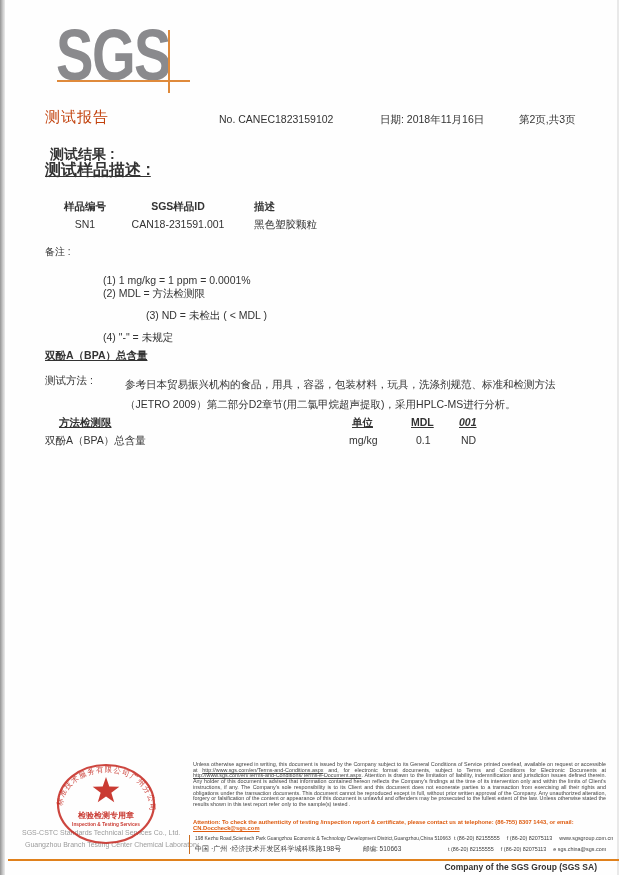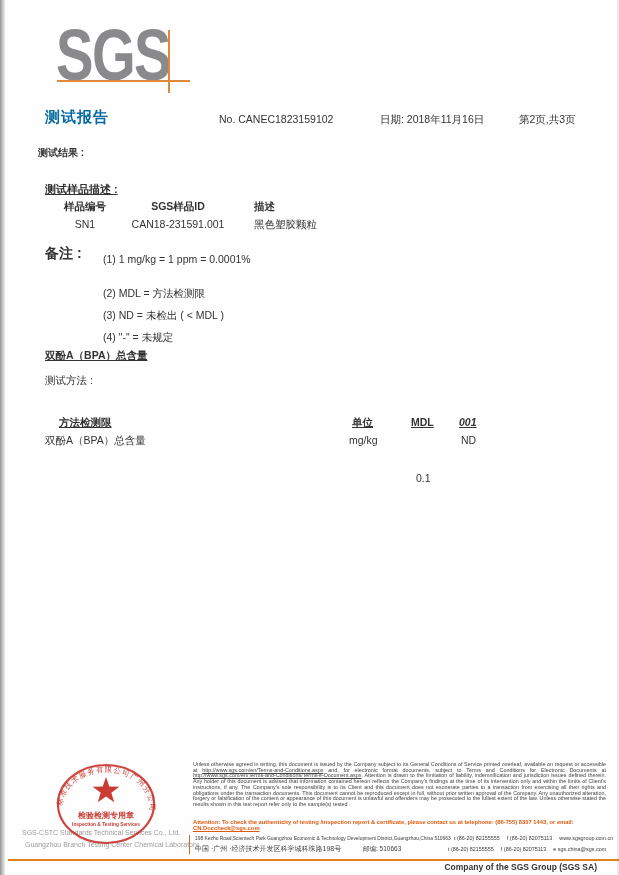--- a/index.html
+++ b/index.html
@@ -12,55 +12,55 @@
   .scan-edge-right{position:absolute;right:0;top:0;width:2px;height:875px;background:#e9e9e9;}
 
   
   .sgs-logo{position:absolute;left:56px;top:26px;height:56px;display:flex;align-items:flex-end;
     font-size:72px;font-weight:bold;line-height:54px;color:#8a8a8d;letter-spacing:-2px;
     transform:scaleX(0.78);transform-origin:left bottom;}
   .logo-hline{position:absolute;left:57px;top:80px;width:133px;height:2px;background:#df8a3b;}
   .logo-vline{position:absolute;left:168px;top:30px;width:2px;height:63px;background:#df8a3b;}
 
   
-  .report-title{position:absolute;left:45px;top:108px;font-size:15px;font-weight:bold;color:#0369a1;letter-spacing:1px;}
+  .report-title{position:absolute;left:45px;top:108px;font-size:15px;font-weight:normal;color:#c2410c;letter-spacing:1px;}
   .hdr{position:absolute;top:113px;font-size:10.5px;color:#333;text-align:right;}
   .report-no{left:219px;}
   .report-date{left:380px;}
   .page-info{left:519px;}
 
-  .results-label{position:absolute;left:38px;top:146px;font-size:10px;font-weight:bold;}
-  .sample-title{position:absolute;left:45px;top:182px;font-size:11px;font-weight:bold;text-decoration:underline;}
+  .results-label{position:absolute;left:50px;top:146px;font-size:14px;font-weight:bold;}
+  .sample-title{position:absolute;left:45px;top:160px;font-size:16px;font-weight:bold;text-decoration:underline;}
 
   
   .st-cell{position:absolute;font-size:10.5px;}
   .st-h{font-weight:bold;text-align:center;}
   .st-c1{left:52px;width:66px;text-align:center;}
   .st-c2{left:122px;width:112px;text-align:center;}
   .st-c3{left:254px;}
   .st-row1{top:200px;}
   .st-row2{top:218px;}
 
-  .notes-title{position:absolute;left:45px;top:245px;font-size:14px;font-weight:bold;}
+  .notes-title{position:absolute;left:45px;top:245px;font-size:10px;font-weight:normal;}
   .note-item{position:absolute;left:103px;font-size:10.5px;}
 
   .bpa-title{position:absolute;left:45px;top:349px;font-size:10.5px;font-weight:bold;text-decoration:underline;}
   .method-label{position:absolute;left:45px;top:374px;font-size:10.5px;}
   .method-text{position:absolute;left:125px;top:374px;width:464px;font-size:10.5px;line-height:20px;}
 
   
   .rt-h{position:absolute;top:416px;font-size:10.5px;font-weight:bold;text-decoration:underline;}
   .rt-v{position:absolute;top:434px;font-size:10.5px;}
   .rt-item-h{left:59px;}
   .rt-unit-h{left:352px;}
   .rt-mdl-h{left:411px;}
   .rt-001-h{left:459px;font-style:italic;}
   .rt-item{left:45px;}
   .rt-unit{left:349px;}
-  .rt-mdl{left:416px;margin-top:38px;}
+  .rt-mdl{left:416px;}
   .rt-nd{left:461px;}
 
   
   .company-l1{position:absolute;left:22px;top:829px;font-size:7px;color:#9b9b9b;white-space:nowrap;}
   .company-l2{position:absolute;left:25px;top:841px;font-size:7px;color:#9b9b9b;white-space:nowrap;}
   .stamp{position:absolute;left:42px;top:758px;width:132px;height:94px;}
 
   .legal{position:absolute;left:193px;top:762px;width:413px;font-size:5.4px;line-height:5.7px;
     text-align:justify;color:#454545;}
   .legal .lnk{text-decoration:underline;}
@@ -100,27 +100,28 @@
   <div class="sample-title">测试样品描述 :</div>
 
   <div class="st-cell st-h st-c1 st-row1">样品编号</div>
   <div class="st-cell st-h st-c2 st-row1">SGS样品ID</div>
   <div class="st-cell st-h st-c3 st-row1">描述</div>
   <div class="st-cell st-c1 st-row2">SN1</div>
   <div class="st-cell st-c2 st-row2">CAN18-231591.001</div>
   <div class="st-cell st-c3 st-row2">黑色塑胶颗粒</div>
 
   <div class="notes-title">备注 :</div>
-  <div class="note-item" style="top:253px;">(1) 1 mg/kg = 1 ppm = 0.0001%</div>
+  <div class="note-item" style="top:274px;">(1) 1 mg/kg = 1 ppm = 0.0001%</div>
   <div class="note-item" style="top:287px;">(2) MDL = 方法检测限</div>
-  <div class="note-item" style="top:309px;">(3) ND = 未检出 ( &lt; MDL )</div>
+  <div class="note-item" style="top:309px;margin-left:43px;">(3) ND = 未检出 ( &lt; MDL )</div>
   <div class="note-item" style="top:331px;">(4) "-" = 未规定</div>
 
   <div class="bpa-title">双酚A（BPA）总含量</div>
   <div class="method-label">测试方法 :</div>
+  <div class="method-text">参考日本贸易振兴机构的食品，用具，容器，包装材料，玩具，洗涤剂规范、标准和检测方法（JETRO 2009）第二部分D2章节(用二氯甲烷超声提取)，采用HPLC-MS进行分析。</div>
 
   <div class="rt-h rt-item-h">方法检测限</div>
   <div class="rt-h rt-unit-h">单位</div>
   <div class="rt-h rt-mdl-h">MDL</div>
   <div class="rt-h rt-001-h">001</div>
   <div class="rt-v rt-item">双酚A（BPA）总含量</div>
   <div class="rt-v rt-unit">mg/kg</div>
   <div class="rt-v rt-mdl">0.1</div>
   <div class="rt-v rt-nd">ND</div>
 

